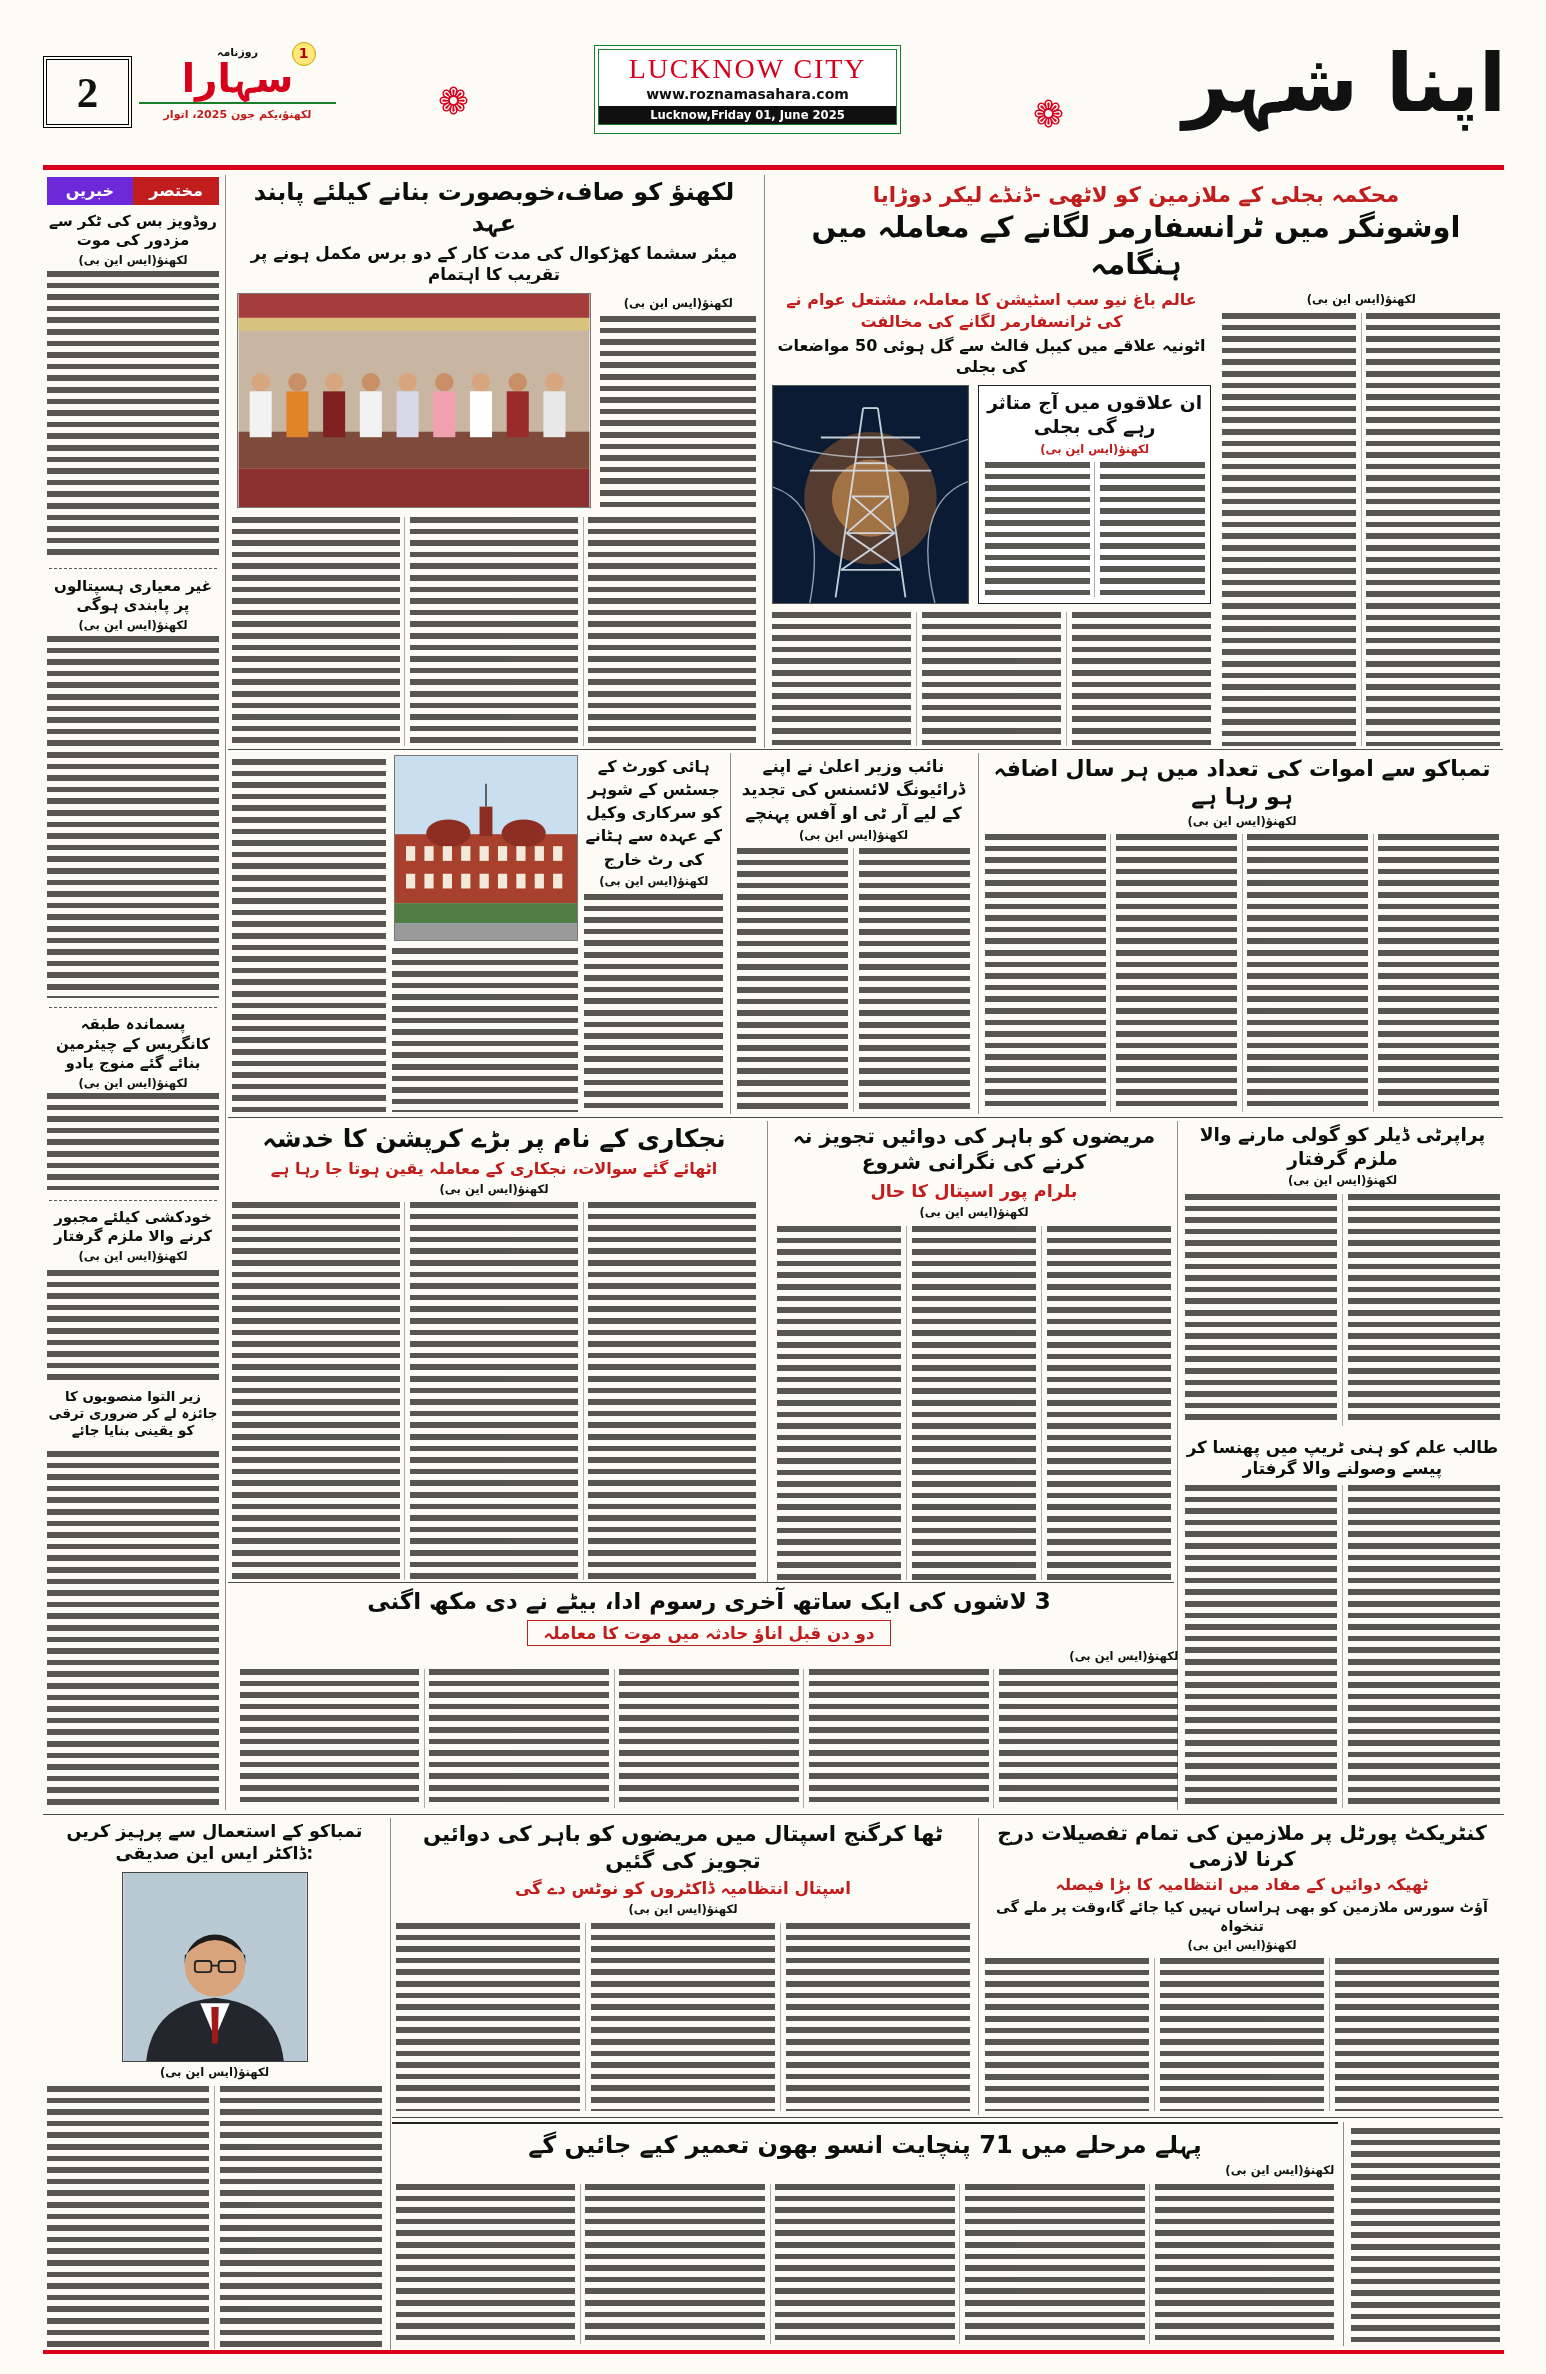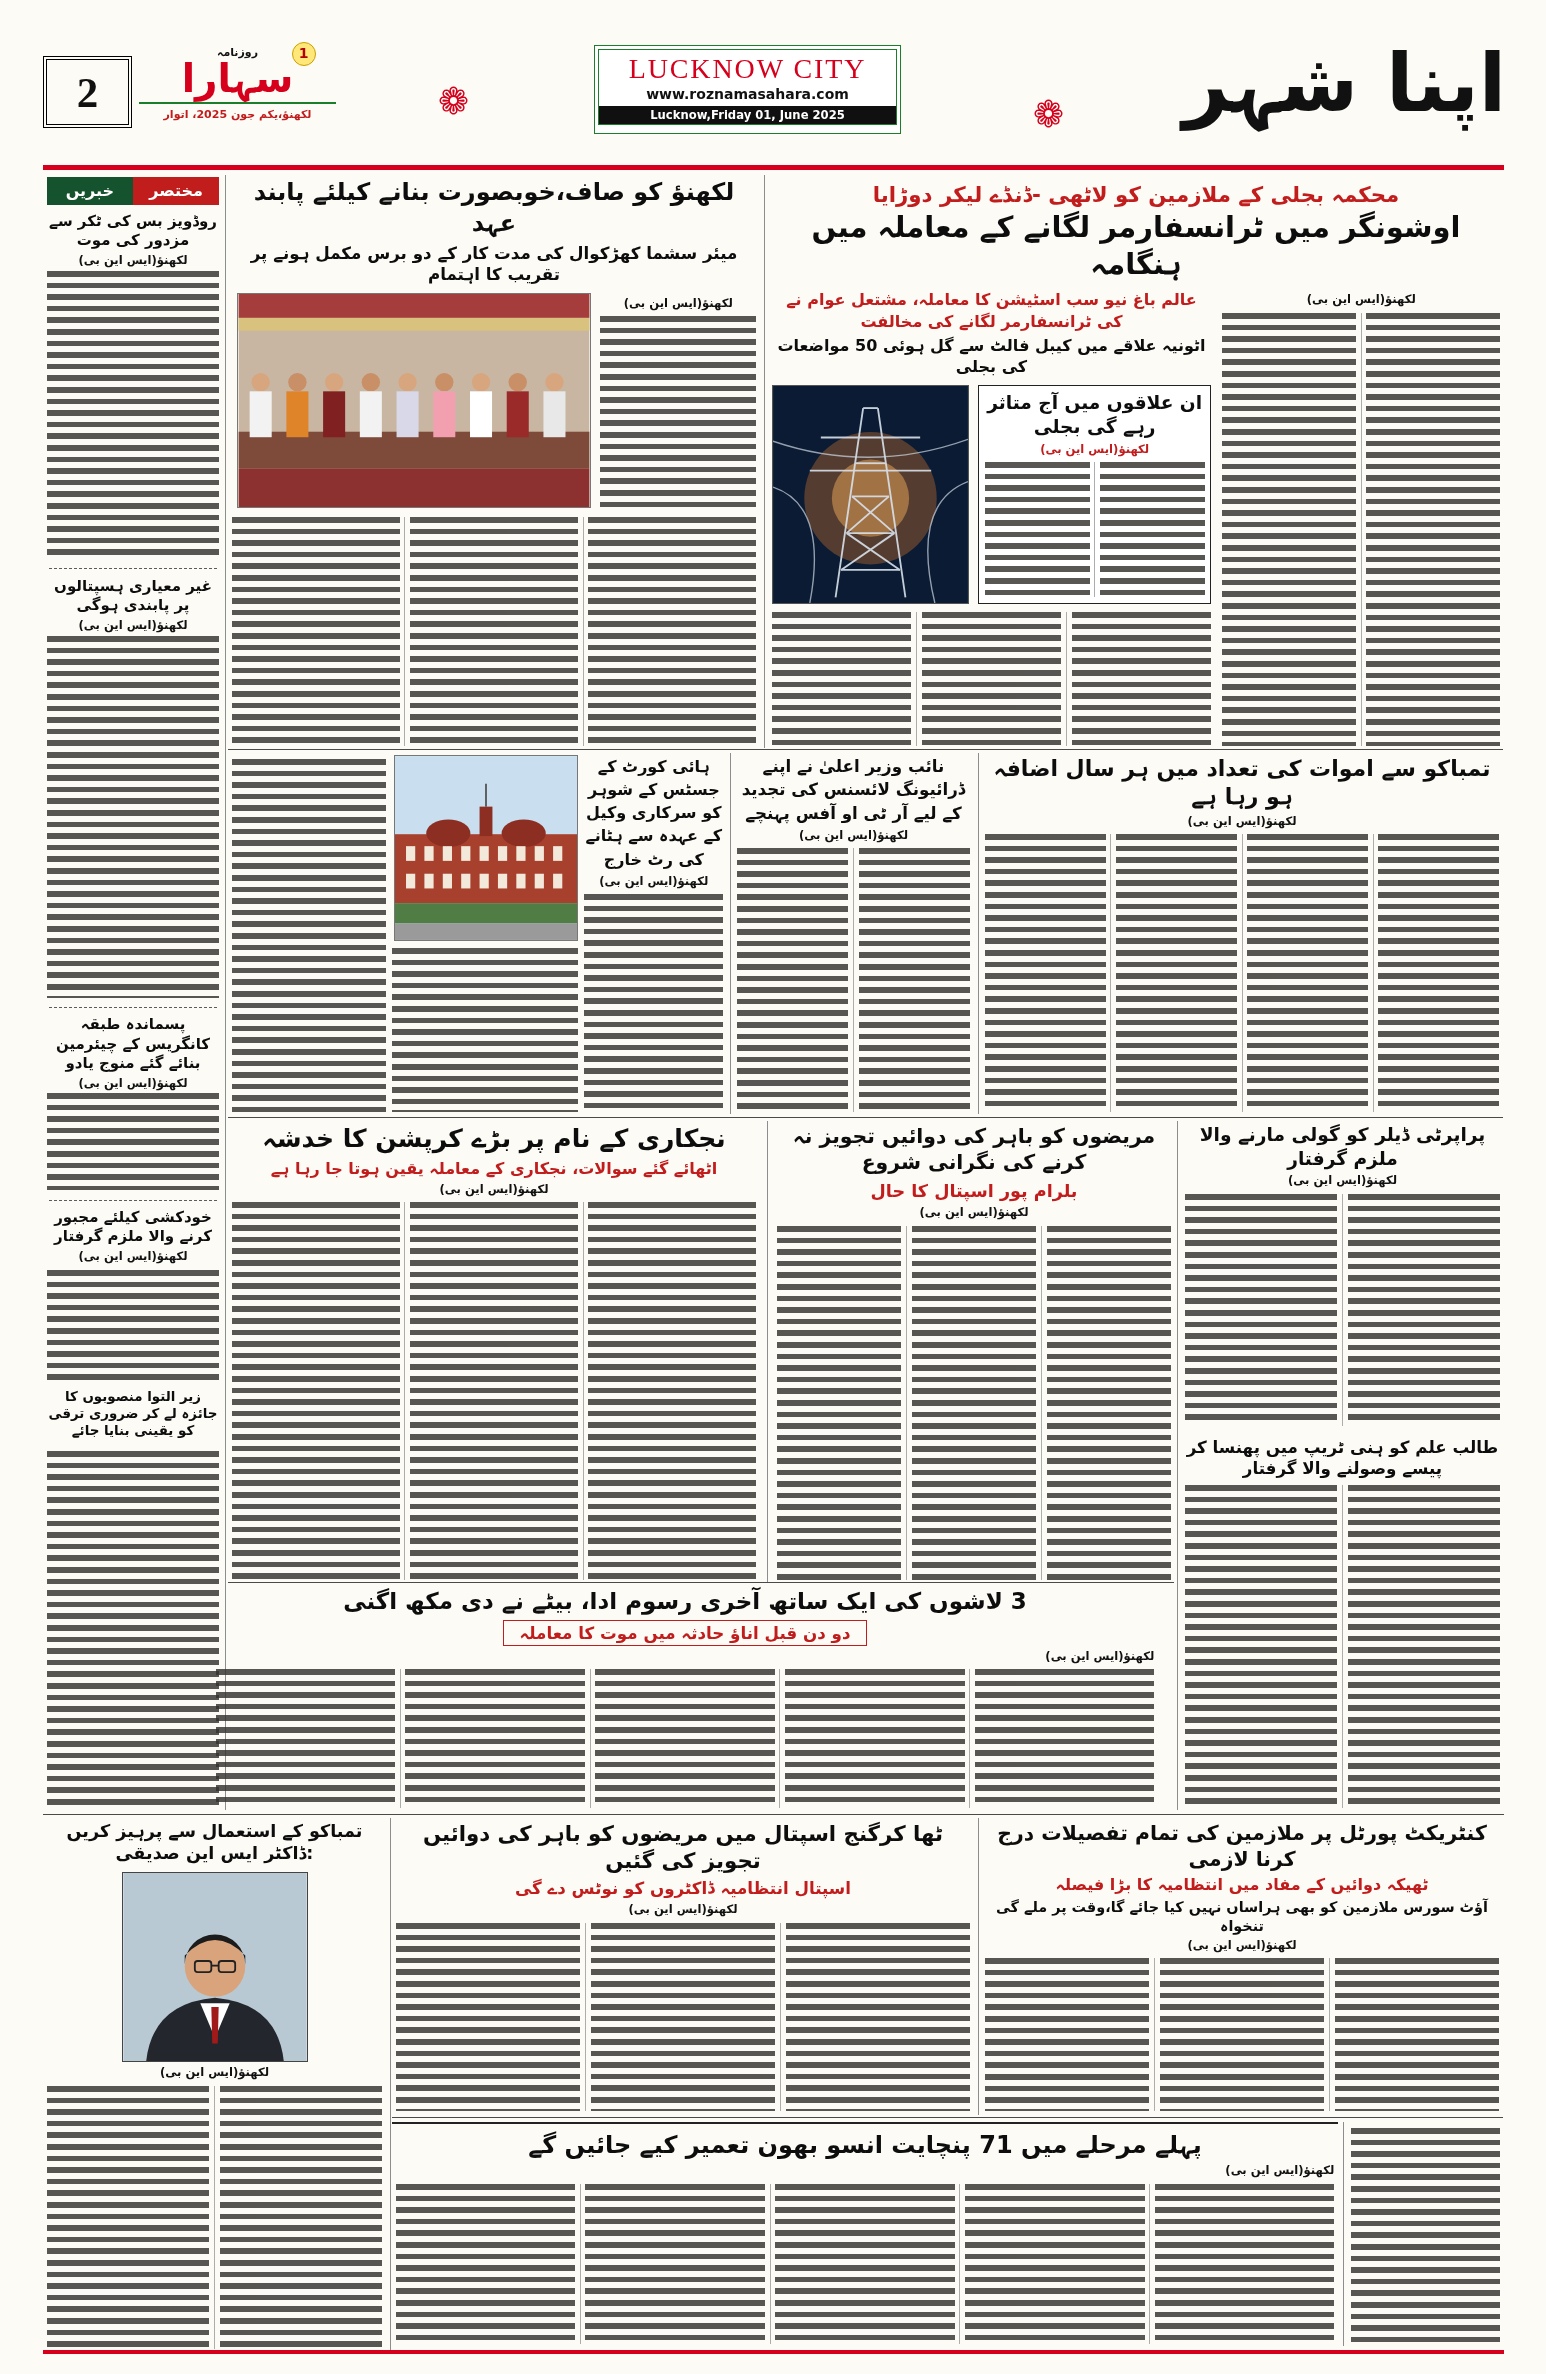--- a/index.html
+++ b/index.html
@@ -77,21 +77,21 @@
   <div class="hrule" style="left:43px;top:1814px;width:1461px"></div>
   <div class="vr" style="left:390px;top:1818px;height:533px"></div>
   <div class="vr" style="left:978px;top:1818px;height:297px"></div>
   <div class="hrule" style="left:392px;top:2117px;width:1111px"></div>
   <div class="vr" style="left:1343px;top:2122px;height:224px"></div>
   <div class="redrule" style="left:43px;top:2350px;width:1461px;height:3.7px"></div>
 
   <section class="art" style="left:43px;top:175px;width:180px;height:1635px">
     <div class="briefs-head">
       <span style="background:var(--red)">مختصر</span>
-      <span style="background:#14532d">خبریں</span>
+      <span style="background:#6d28d9">خبریں</span>
     </div>
 
     <article style="margin-top:7.4px">
       <div class="hl" style="font-size:15px">روڈویز بس کی ٹکر سے مزدور کی موت</div>
       <div class="byline">لکھنؤ(ایس این بی)</div>
       <div class="cols" style="height:288px">
           <div class="sim"></div>
         </div>
       <div class="bdash"></div>
     </article>
@@ -331,21 +331,21 @@
         <div class="sim"></div>
         <div class="sim"></div>
       </div>
     <div class="hl" style="font-size:16.7px;margin-top:11px">طالب علم کو ہنی ٹریپ میں پھنسا کر پیسے وصولنے والا گرفتار</div>
     <div class="cols grow" style="margin-top:5.6px">
         <div class="sim"></div>
         <div class="sim"></div>
       </div>
   </section>
 
-  <section class="art" style="left:212px;top:1585px;width:946px;height:225px">
+  <section class="art" style="left:236px;top:1585px;width:946px;height:225px">
     <div class="hl" style="font-size:23px">3 لاشوں کی ایک ساتھ آخری رسوم ادا، بیٹے نے دی مکھ اگنی</div>
     <div style="text-align:center;margin-top:3.7px">
       <span class="kicker" style="font-size:16.7px">دو دن قبل اناؤ حادثہ میں موت کا معاملہ</span>
     </div>
     <div class="byline" style="text-align:right">لکھنؤ(ایس این بی)</div>
     <div class="cols grow">
         <div class="sim"></div>
         <div class="sim"></div>
         <div class="sim"></div>
         <div class="sim"></div>

